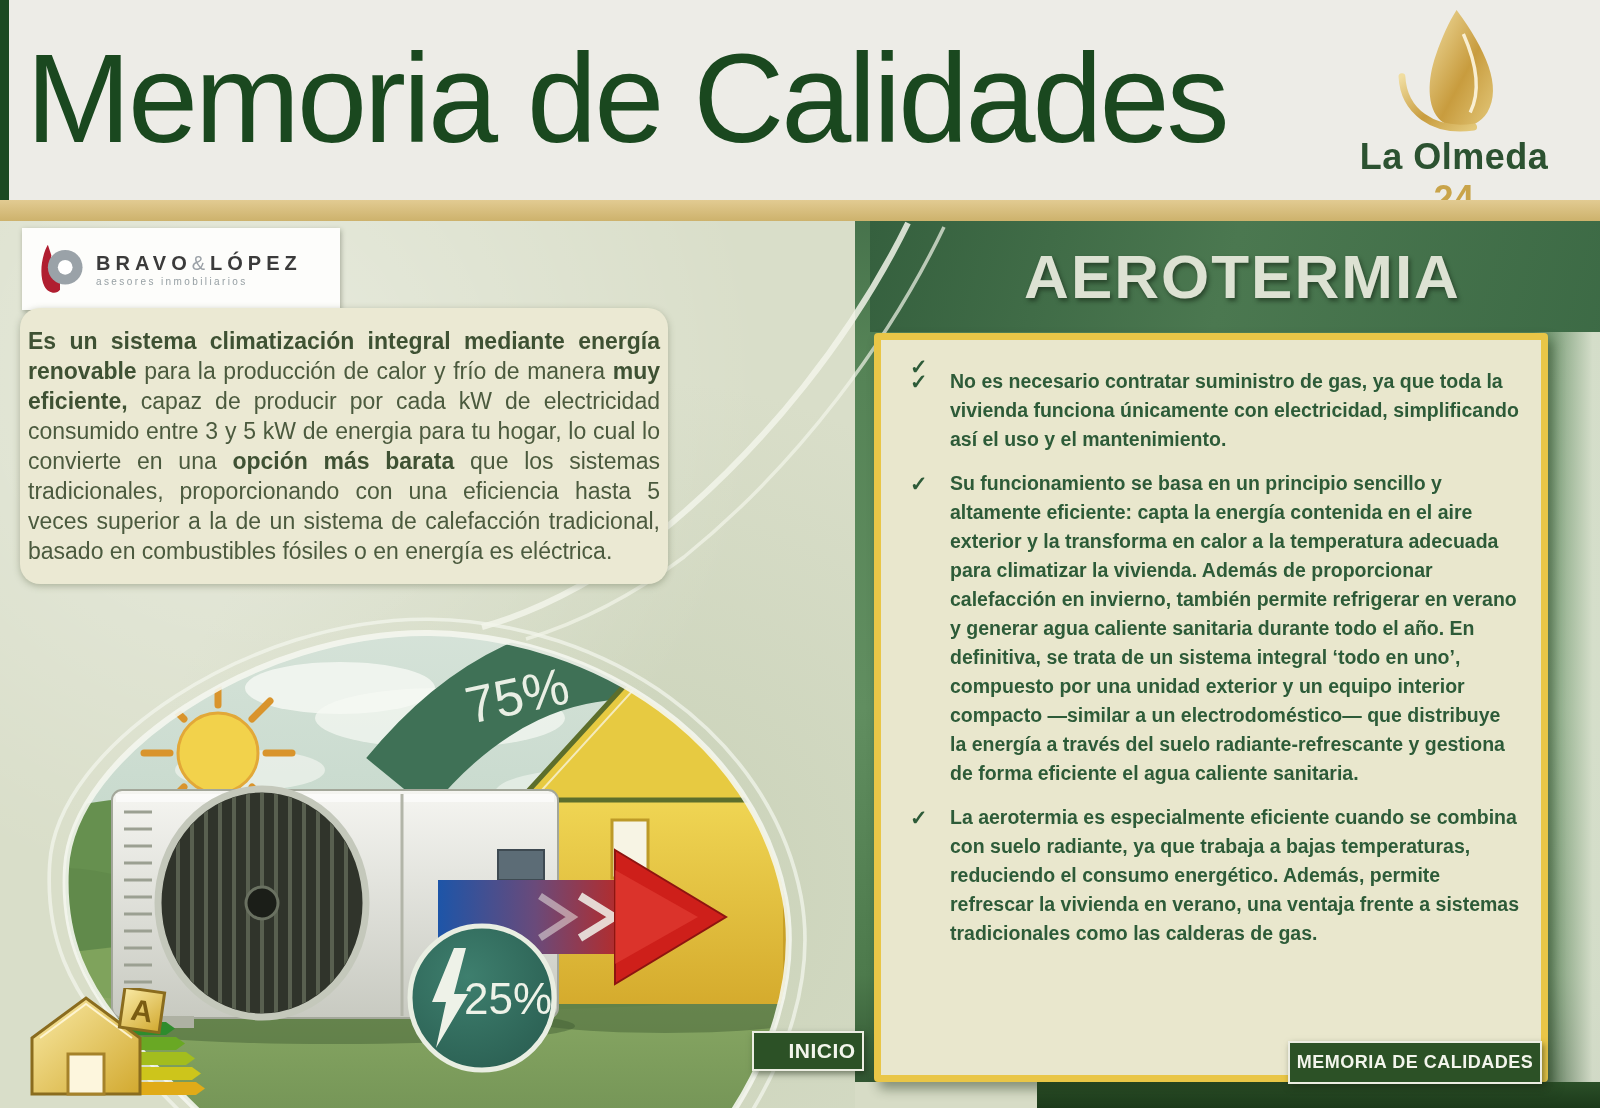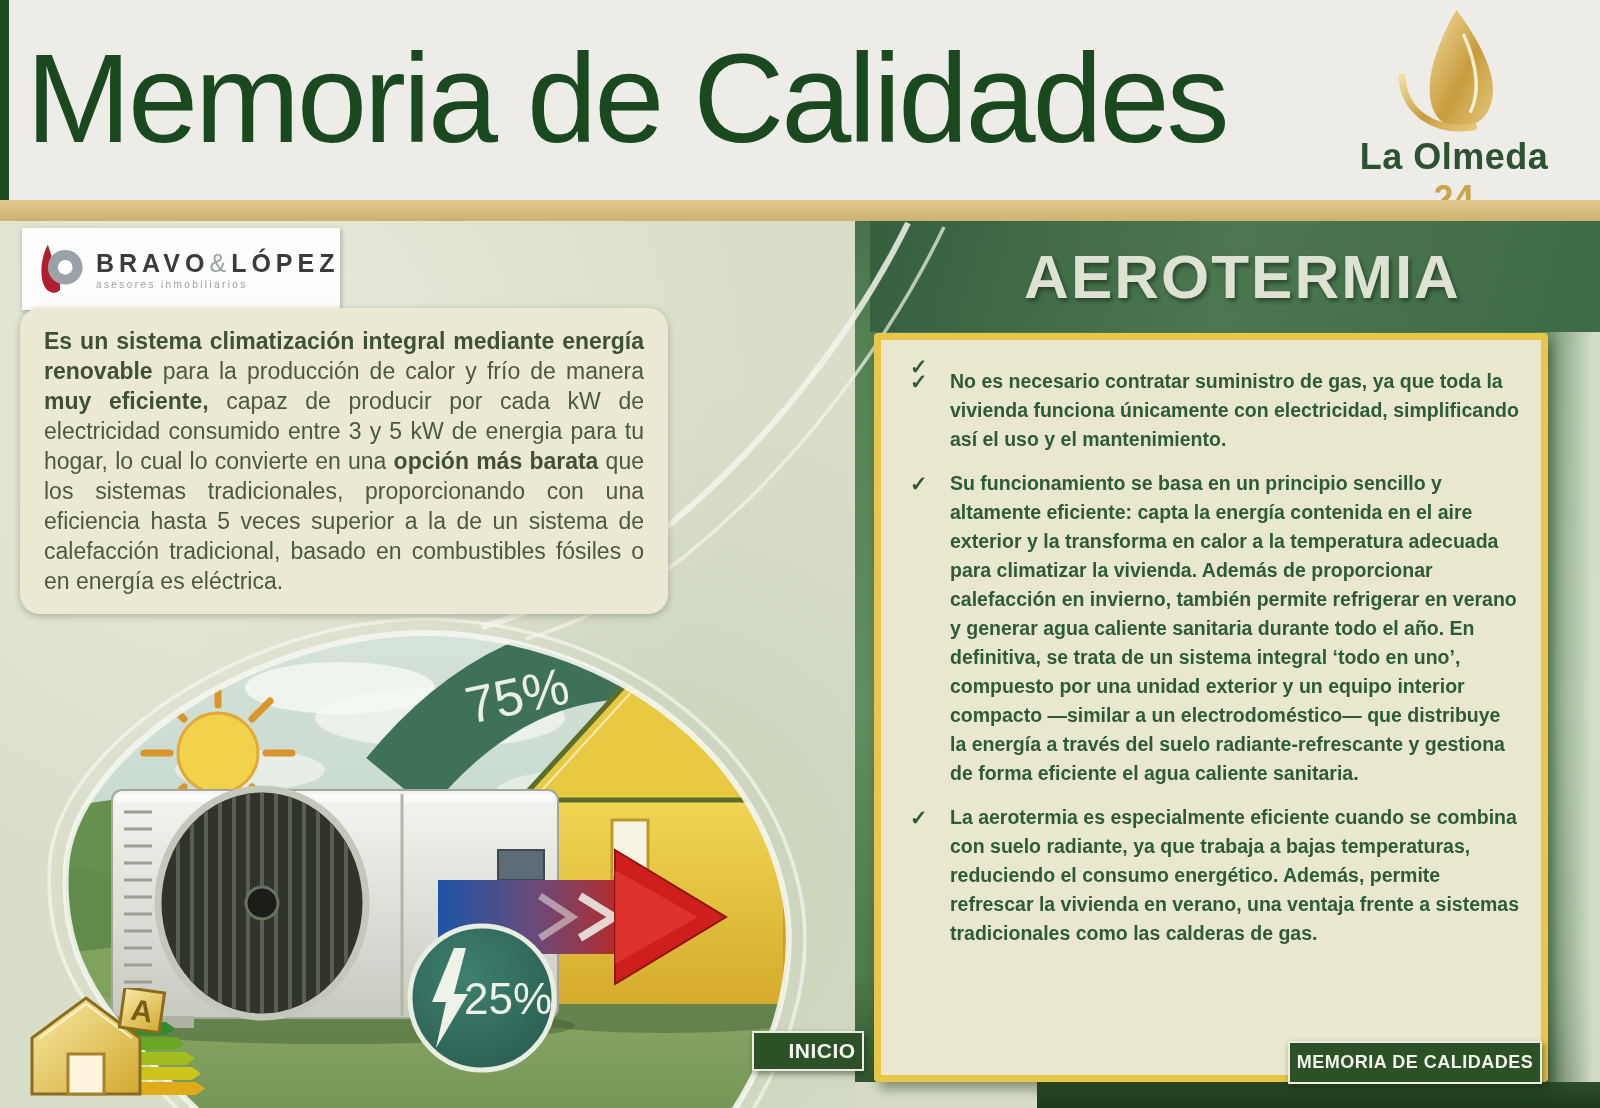--- a/index.html
+++ b/index.html
@@ -42,27 +42,27 @@
     text-shadow:2px 3px 4px rgba(18,34,18,.55); }
   .pale-patch { position:absolute; left:855px; top:1082px; width:182px; height:26px; background:#d7dcc6; }
   .dark-strip { position:absolute; left:1037px; top:1082px; width:563px; height:26px;
     background:linear-gradient(180deg,#2b4f28,#1c3a1a); }
 
   
   .agency { position:absolute; left:22px; top:228px; width:318px; height:82px; background:#fdfdfb;
     display:flex; align-items:center; padding:8px 12px; gap:10px;
     box-shadow:1px 2px 5px rgba(40,50,30,.35); }
   .agency svg { width:52px; height:60px; flex:0 0 auto; }
-  .agency .l1 { font-size:25px; letter-spacing:5px; color:#3b3b3b; font-weight:bold; white-space:nowrap; }
+  .agency .l1 { font-size:20px; letter-spacing:5px; color:#3b3b3b; font-weight:bold; white-space:nowrap; }
   .agency .l1 .amp { color:#9aa0a6; font-weight:400; }
   .agency .l2 { font-size:10px; letter-spacing:2.4px; color:#97a0a4; margin-top:1px; white-space:nowrap; }
 
   
   .intro-box { position:absolute; left:20px; top:308px; width:648px;
-    background:#ebe9d3; border-radius:20px; padding:18px 24px;
+    background:#ebe9d3; border-radius:20px; padding:18px 8px;
     box-shadow:0 2px 7px rgba(90,100,70,.4); }
   .intro-box p { font-size:23px; line-height:30px; color:#4b5a3e; text-align:justify; }
   .intro-box b { color:#3e5133; }
 
   
   .landscape { position:absolute; left:0; top:558px; width:855px; height:550px; }
   .swoosh { position:absolute; left:0; top:221px; width:1600px; height:887px; pointer-events:none; }
   .energy-icon { position:absolute; left:24px; top:988px; width:182px; height:110px; }
 
   

